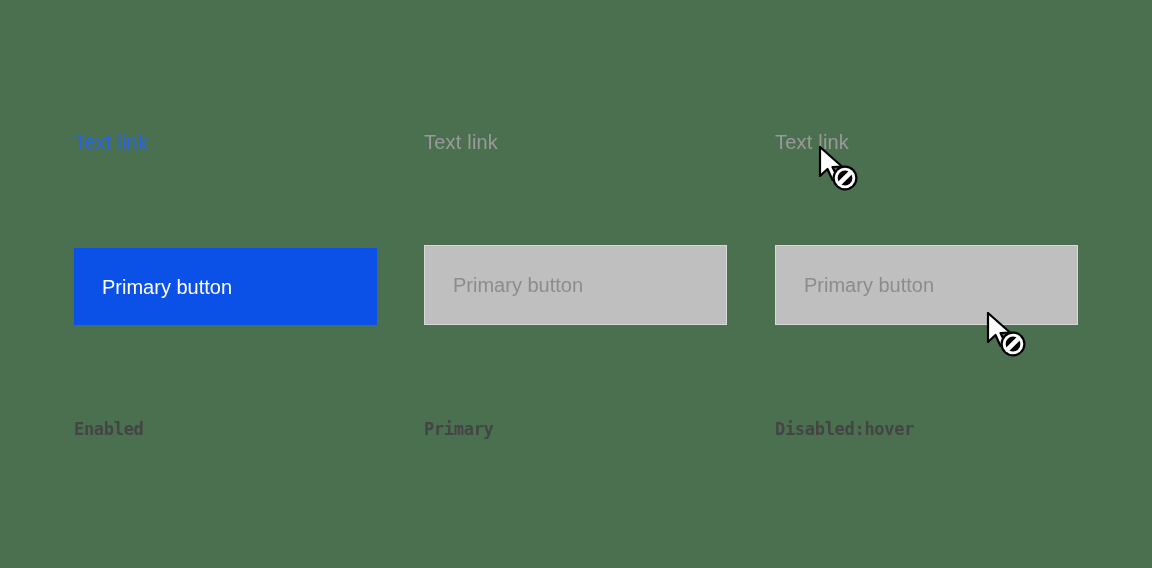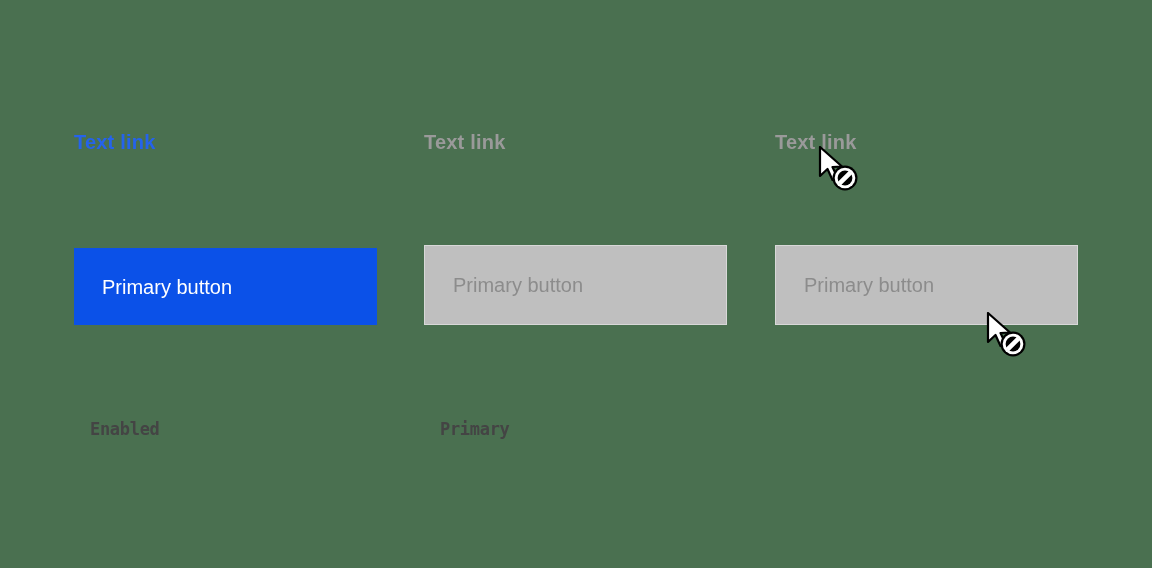--- a/index.html
+++ b/index.html
@@ -31,21 +31,21 @@
   .col-enabled        { left: 74px;  }
   .col-disabled       { left: 424px; }
   .col-disabled-hover { left: 775px; }
 
   
   .text-link {
     position: absolute;
     top: 130px;
     left: 0;
     font-size: 20px;
-    font-weight: bold;
+    font-weight: normal;
     letter-spacing: 0.2px;
     line-height: 24px;
     white-space: nowrap;
   }
   .text-link.enabled  { color: #2563eb; }
   .text-link.disabled { color: #9a9a9a; cursor: not-allowed; }
 
   
   .btn {
     position: absolute;
@@ -76,21 +76,21 @@
     border: 1px solid #d8d8d8;
     cursor: not-allowed;
     top: 245px;
     height: 80px;
   }
 
   
   .caption {
     position: absolute;
     top: 419px;
-    left: 16px;
+    left: 0;
     font-family: "DejaVu Sans Mono", "Liberation Mono", monospace;
     font-size: 17px;
     font-weight: bold;
     color: #444444;
     letter-spacing: -0.3px;
     white-space: nowrap;
   }
 
   
   .cursor {
@@ -121,20 +121,21 @@
     <button class="btn is-disabled" disabled="">Primary button</button>
 
     <div class="caption">Primary</div>
   </div>
 
   <div class="column col-disabled-hover">
     <a class="text-link disabled">Text link</a>
 
     <button class="btn is-disabled" disabled="">Primary button</button>
 
+    <div class="caption">Disabled:hover</div>
   </div>
 
   <svg class="cursor cursor-link" viewBox="0 0 44 48">
 
     <path d="M2 1 L2 30 L9.5 23 L14.5 34 L19.5 31.5 L14.5 21 L24 20.5 Z" fill="#ffffff" stroke="#000000" stroke-width="2.2" stroke-linejoin="round"></path>
 
     <circle cx="27" cy="32" r="12.5" fill="#000000"></circle>
     <circle cx="27" cy="32" r="10.3" fill="#ffffff"></circle>
     <circle cx="27" cy="32" r="7.4" fill="#000000"></circle>
     <rect x="19.2" y="29.7" width="15.6" height="4.6" rx="0.5" fill="#ffffff" transform="rotate(-45 27 32)"></rect>

